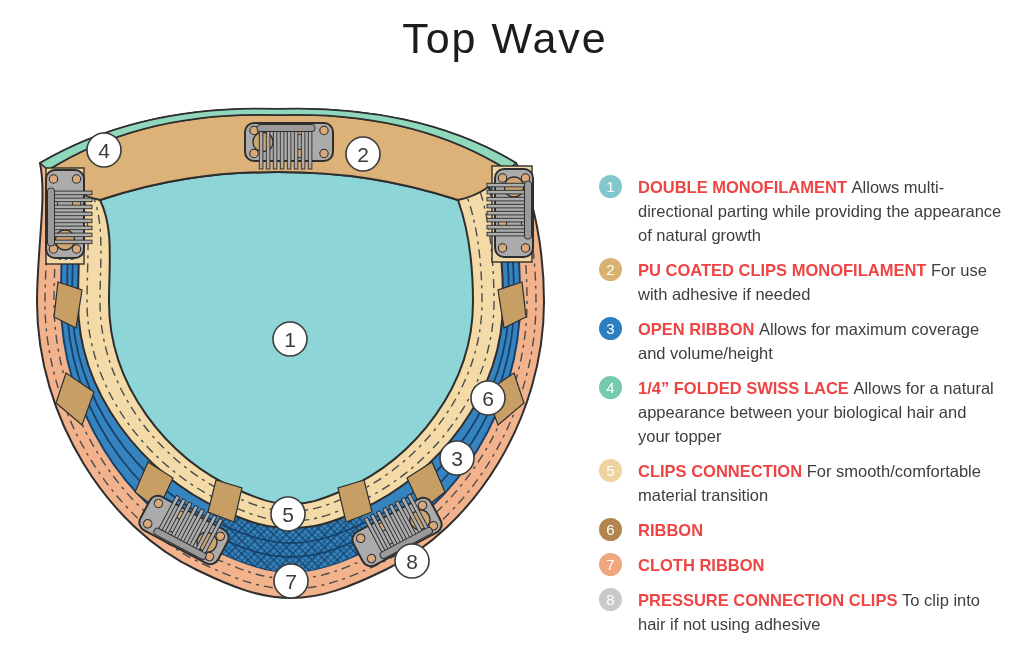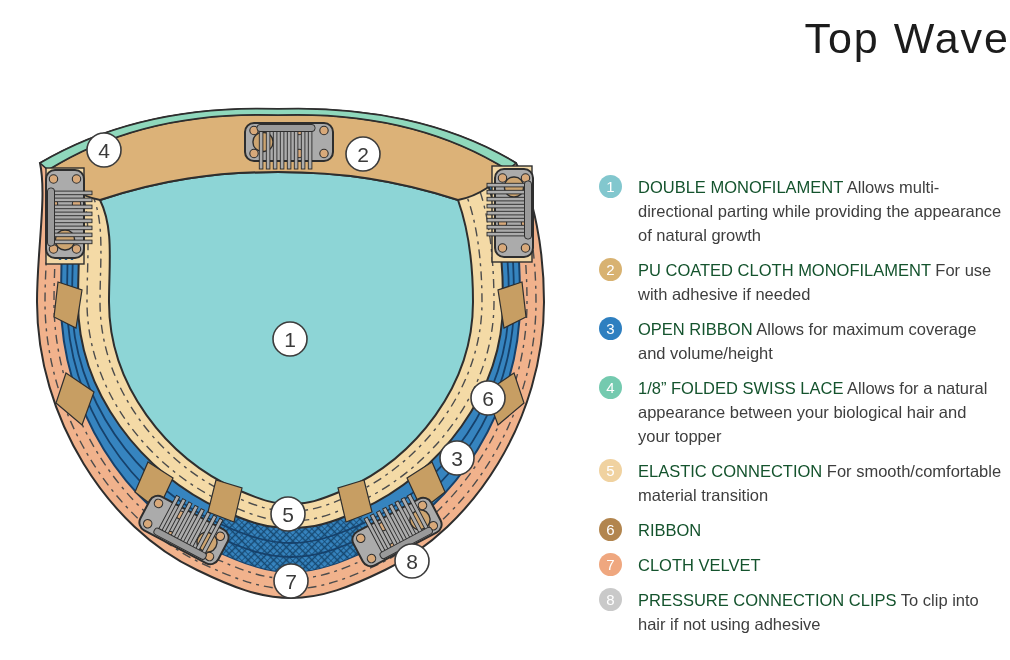--- a/index.html
+++ b/index.html
@@ -1,28 +1,28 @@
 <!DOCTYPE html>
 <html><head>
 <meta charset="utf-8">
 <style>
   html,body{margin:0;padding:0;background:#ffffff;}
   #page{position:relative;width:1010px;height:660px;background:#fff;overflow:hidden;
         font-family:"Liberation Sans",sans-serif;}
-  #title{position:absolute;top:14px;left:0;width:1010px;text-align:right;
+  #title{position:absolute;top:14px;left:0;width:1010px;text-align:center;
          font-size:43px;font-weight:400;letter-spacing:2px;color:#1c1c1c;margin:0;}
   #diagram-svg{position:absolute;left:0;top:0;}
   #legend{position:absolute;left:599px;top:175px;width:404px;display:flex;
           flex-direction:column;gap:11px;}
   .legend-item{display:flex;align-items:flex-start;}
   .badge{width:23px;height:23px;border-radius:50%;color:#fff;font-size:15px;
          line-height:23px;text-align:center;flex-shrink:0;margin-right:16px;
          font-weight:400;}
   .legend-text{margin:0;width:364px;font-size:16.5px;line-height:24px;color:#3e3e3e;}
-  .legend-text b{color:#14532d;font-weight:400;}
+  .legend-text b{color:#ef4444;font-weight:700;}
   .marker-circle{fill:#ffffff;stroke:#3c3c3c;stroke-width:1.6;}
   .marker-num{font-family:"Liberation Sans",sans-serif;font-size:21px;fill:#3a3a3a;
               text-anchor:middle;}
   .stitch{fill:none;stroke:#4c4c4c;stroke-width:1.4;stroke-dasharray:9 5 3 5;}
   .weftline{fill:none;stroke:#16416b;stroke-width:1.8;}
 </style>
 </head>
 <body>
 
 <div id="page">
@@ -141,40 +141,40 @@
       </g>
   </svg>
 
   <div id="legend">
       <div class="legend-item">
         <span class="badge" style="background: rgb(130, 199, 206);">1</span>
         <p class="legend-text"><b>DOUBLE MONOFILAMENT </b><span>Allows multi-directional parting while providing the appearance of natural growth</span></p>
       </div>
       <div class="legend-item">
         <span class="badge" style="background: rgb(216, 178, 113);">2</span>
-        <p class="legend-text"><b>PU COATED CLOTH MONOFILAMENT </b><span>For use with adhesive if needed</span></p>
+        <p class="legend-text"><b>PU COATED CLIPS MONOFILAMENT </b><span>For use with adhesive if needed</span></p>
       </div>
       <div class="legend-item">
         <span class="badge" style="background: rgb(46, 127, 192);">3</span>
         <p class="legend-text"><b>OPEN RIBBON </b><span>Allows for maximum coverage and volume/height</span></p>
       </div>
       <div class="legend-item">
         <span class="badge" style="background: rgb(116, 202, 175);">4</span>
-        <p class="legend-text"><b>1/8” FOLDED SWISS LACE </b><span>Allows for a natural appearance between your biological hair and your topper</span></p>
+        <p class="legend-text"><b>1/4” FOLDED SWISS LACE </b><span>Allows for a natural appearance between your biological hair and your topper</span></p>
       </div>
       <div class="legend-item">
         <span class="badge" style="background: rgb(240, 210, 160);">5</span>
-        <p class="legend-text"><b>ELASTIC CONNECTION </b><span>For smooth/comfortable material transition</span></p>
+        <p class="legend-text"><b>CLIPS CONNECTION </b><span>For smooth/comfortable material transition</span></p>
       </div>
       <div class="legend-item">
         <span class="badge" style="background: rgb(178, 133, 78);">6</span>
         <p class="legend-text"><b>RIBBON</b></p>
       </div>
       <div class="legend-item">
         <span class="badge" style="background: rgb(239, 167, 127);">7</span>
-        <p class="legend-text"><b>CLOTH VELVET</b></p>
+        <p class="legend-text"><b>CLOTH RIBBON</b></p>
       </div>
       <div class="legend-item">
         <span class="badge" style="background: rgb(201, 201, 201);">8</span>
         <p class="legend-text"><b>PRESSURE CONNECTION CLIPS </b><span>To clip into hair if not using adhesive</span></p>
       </div>
     </div>
 </div>
 
 </body></html>

